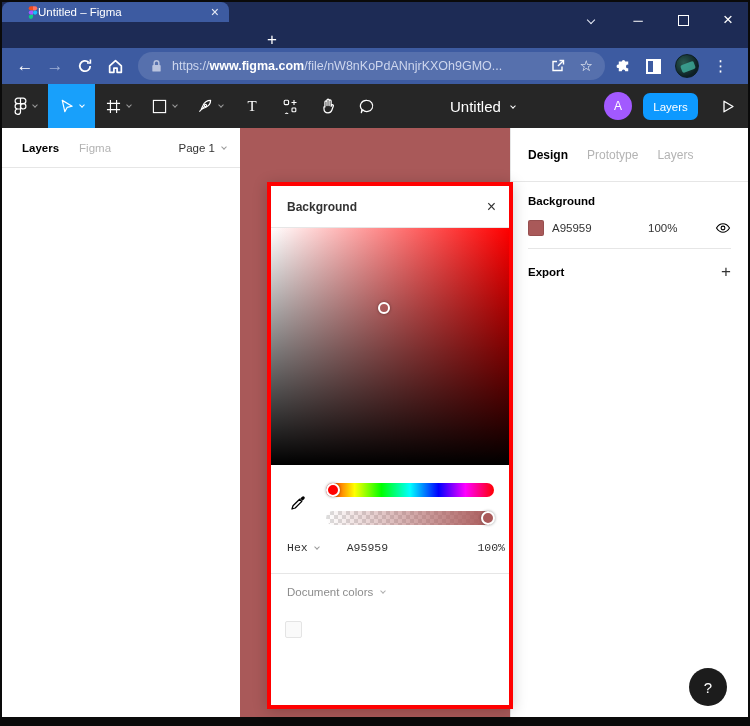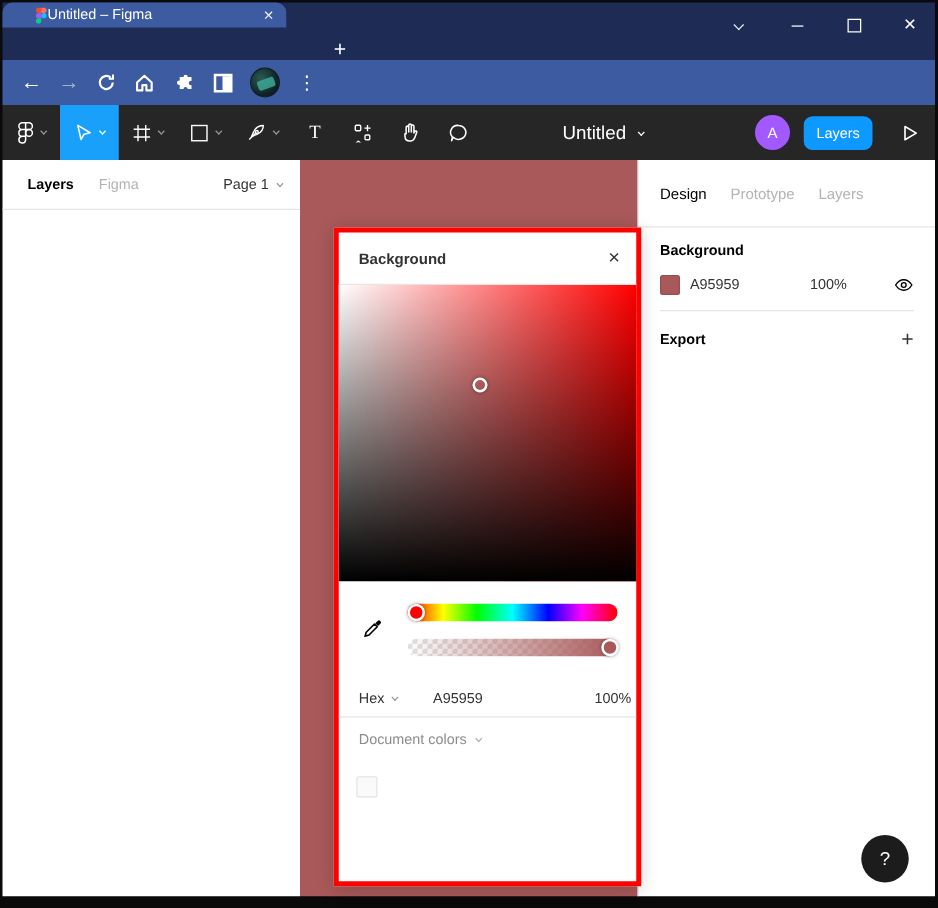--- a/index.html
+++ b/index.html
@@ -62,21 +62,21 @@
   #left-panel-header { height:40px; border-bottom:1px solid #e6e6e6; display:flex; align-items:center; font-size:11.5px; }
   #lp-tab-layers { margin-left:20px; font-weight:bold; color:#000; }
   #lp-tab-assets { margin-left:20px; color:#b3b3b3; }
   #page-selector { margin-left:auto; margin-right:14px; color:#333; display:flex; align-items:center; gap:7px; }
   #page-selector .chv { color:#999; margin-top:-2px; }
 
   #canvas { left:240px; top:128px; width:270px; height:589px; background:#A95959; }
 
   #right-panel { left:510px; top:128px; width:238px; height:589px; background:#fff; border-left:1px solid #e6e6e6; }
   #rp-tabs { height:54px; border-bottom:1px solid #e6e6e6; display:flex; align-items:center; font-size:12px; padding-left:17px; gap:19px; }
-  #rp-tab-design { color:#000; font-weight:normal; }
+  #rp-tab-design { color:#000; font-weight:bold; }
   #rp-tab-prototype,#rp-tab-inspect { color:#b3b3b3; }
   #rp-bg-section { padding:13px 17px 0 17px; }
   #rp-bg-label { font-size:11.5px; font-weight:bold; color:#000; }
   #rp-color-row { margin-top:13px; height:16px; display:flex; align-items:center; font-size:11.5px; color:#333; }
   #rp-swatch { width:16px; height:16px; background:#A95959; border:1px solid rgba(0,0,0,.1); border-radius:2px; }
   #rp-hex { margin-left:8px; width:62px; }
   #rp-opacity { margin-left:34px; }
   #rp-eye { margin-left:auto; }
   #rp-divider { margin-top:12px; border-top:1px solid #e6e6e6; }
   #rp-export-row { height:46px; display:flex; align-items:center; padding:0 17px; font-size:11.5px; font-weight:bold; color:#000; }
@@ -93,21 +93,21 @@
   #sv-cursor { position:absolute; left:107px; top:74px; width:12px; height:12px; border:2px solid #fff; border-radius:50%; box-shadow:0 0 3px rgba(0,0,0,.45); }
   #eyedropper { position:absolute; left:19px; top:308px; }
   #hue-slider { position:absolute; left:55px; top:297px; width:168px; height:14px; border-radius:7px;
      background:linear-gradient(to right,#f00,#ff0 17%,#0f0 33%,#0ff 50%,#00f 67%,#f0f 83%,#f00); }
   #hue-knob { position:absolute; left:0px; top:0px; width:14px; height:14px; border-radius:50%; background:#ff0000; border:2.5px solid #fff; box-shadow:0 0 3px rgba(0,0,0,.4); }
   #alpha-slider { position:absolute; left:55px; top:325px; width:168px; height:14px; border-radius:7px; overflow:visible;
      background-image:linear-gradient(45deg,#ddd 25%,transparent 25%,transparent 75%,#ddd 75%),linear-gradient(45deg,#ddd 25%,transparent 25%,transparent 75%,#ddd 75%);
      background-size:8px 8px; background-position:0 0,4px 4px; background-color:#fff; }
   #alpha-fill { position:absolute; inset:0; border-radius:7px; background:linear-gradient(to right, rgba(169,89,89,0), #A95959); }
   #alpha-knob { position:absolute; right:-1px; top:0px; width:14px; height:14px; border-radius:50%; background:#A95959; border:2.5px solid #fff; box-shadow:0 0 3px rgba(0,0,0,.4); }
-  #hex-row { position:absolute; left:0; top:355px; width:254px; height:24px; display:flex; align-items:flex-end; font-size:11.5px; color:#333; }
+  #hex-row { position:absolute; left:0; top:355px; width:254px; height:24px; display:flex; align-items:flex-start; font-size:11.5px; color:#333;font-family:Liberation Mono, monospace; }
   #hex-mode { margin-left:16px; display:flex; align-items:center; gap:7px; }
   #hex-mode .chv { color:#999; margin-top:-2px; }
   #hex-value { margin-left:28px; }
   #opacity-value { margin-left:auto; margin-right:20px; }
   #picker-divider { position:absolute; left:0; top:387px; width:238px; border-top:1px solid #e6e6e6; }
   #doc-colors { position:absolute; left:16px; top:400px; display:flex; align-items:center; gap:8px; font-size:11.5px; color:#8c8c8c; }
   #doc-colors .chv { color:#b0b0b0; margin-top:-2px; }
   #doc-swatch { position:absolute; left:14px; top:435px; width:17px; height:17px; background:#fafafa; border:1px solid #e4e4e4; border-radius:2px; }
 
   #help-button { left:689px; top:668px; width:38px; height:38px; border-radius:50%; background:#1c1c1c; color:#fff; font-size:15px; display:flex; align-items:center; justify-content:center; z-index:6; }
@@ -151,20 +151,33 @@
       <path d="M13.2 8a5.2 5.2 0 1 1-1.7-3.85"></path>
         <path d="M13.4 1.6v3.4h-3.4" stroke-width="1.6"></path>
     </svg>
   </div>
   <div class="nav-ic">
     <svg width="17" height="17" viewBox="0 0 16 16" fill="none" stroke="#fff" stroke-width="1.6" stroke-linejoin="round">
       <path d="M2.5 7.5 8 2.5l5.5 5v6h-4v-4h-3v4h-4z"></path>
     </svg>
   </div>
 
+  <div id="omnibox">
+    <svg width="13" height="14" viewBox="0 0 14 15" fill="none" stroke="#b9c3de" stroke-width="1.6">
+      <rect x="2.5" y="6.5" width="9" height="7" rx="1" fill="#b9c3de" stroke="none"></rect>
+        <path d="M4.5 6.5V4.4a2.5 2.5 0 0 1 5 0v2.1"></path>
+    </svg>
+    <span class="url" style="margin-left:9px;"><span class="url-dim">https://</span><span class="url-strong">www.figma.com</span><span class="url-dim">/file/nW8nKoPdANnjrKXOh9GMO...</span></span>
+    <svg id="share-page-icon" width="16" height="16" viewBox="0 0 16 16" fill="none" stroke="#fff" stroke-width="1.4">
+      <path d="M7 3.5H3v9h9v-4"></path>
+        <path d="M9.5 2.5h4v4"></path>
+        <path d="M13.3 2.7 8 8"></path>
+    </svg>
+    <span id="bookmark-star">☆</span>
+  </div>
 
   <div class="right-ics">
     <svg width="17" height="17" viewBox="0 0 18 18" fill="#fff">
       <path d="M9 2a1.8 1.8 0 0 0-1.8 1.8H4v3.1a1.9 1.9 0 1 0 0 3.7V14h3.2a1.8 1.8 0 1 1 3.6 0H14v-3.2a1.9 1.9 0 1 1 0-3.7V3.8h-3.2A1.8 1.8 0 0 0 9 2z"></path>
     </svg>
     <span style="width:15px;height:15px;border:2px solid #fff;display:inline-block;position:relative;">
         <i style="position:absolute;right:0;top:0;width:6px;height:11px;background:#fff;"></i>
       </span>
     <span id="profile-avatar"></span>
     <span id="menu-dots">⋮</span>

